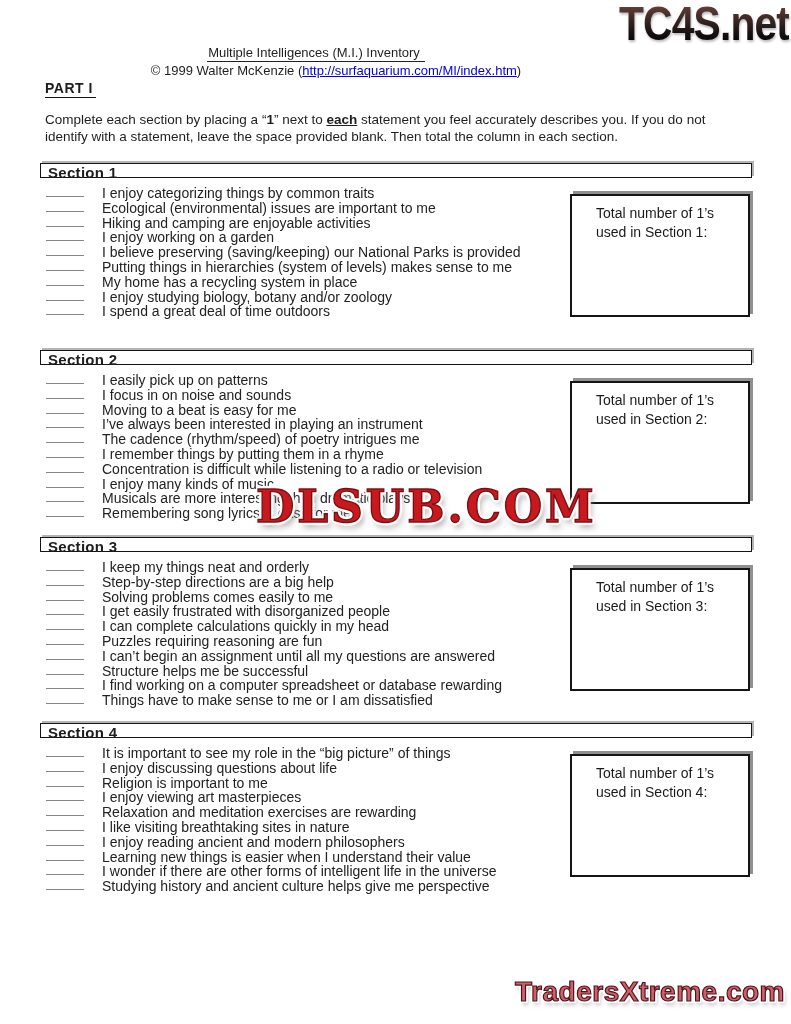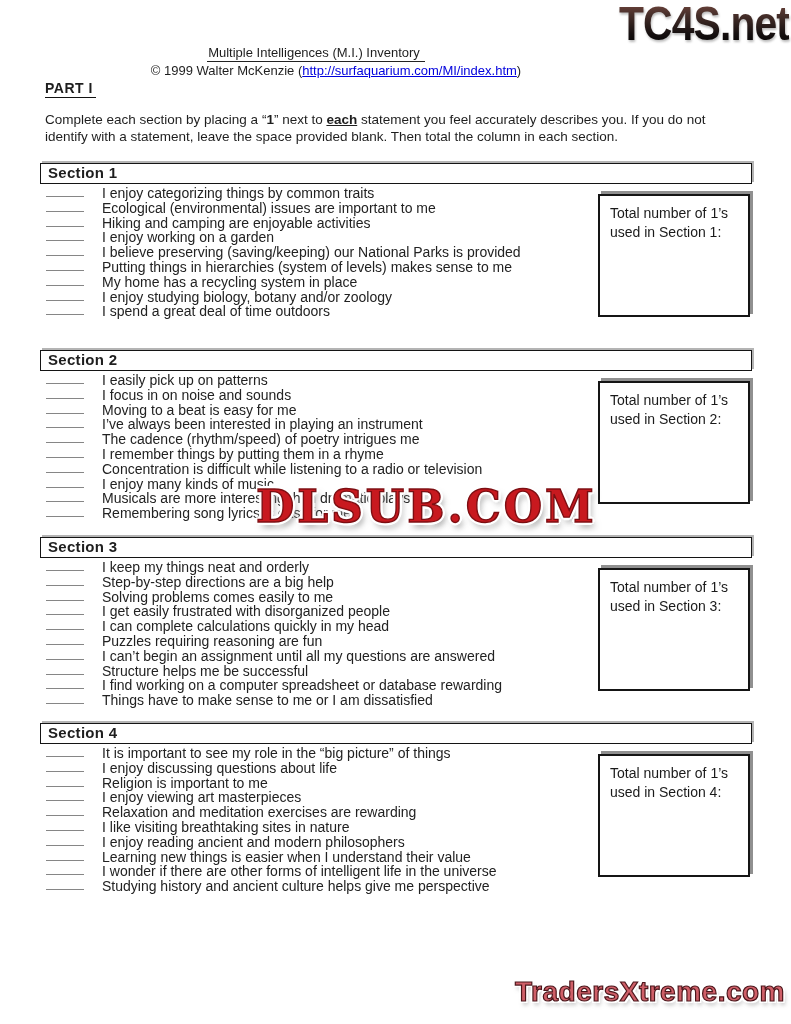--- a/index.html
+++ b/index.html
@@ -14,32 +14,32 @@
   .doc-copy-line{font-size:13px;line-height:17px;margin-top:1px;padding-left:40px;}
   .doc-copy-line a{color:#0000dd;text-decoration:underline;cursor:pointer;}
   .part-label{position:absolute;top:80px;left:45px;font-size:14px;font-weight:bold;letter-spacing:.5px;}
   .part-label span{border-bottom:1.5px solid #111;padding:0 3px 1px 0;display:inline-block;}
   .instructions{position:absolute;top:112px;left:45px;width:690px;font-size:13.5px;line-height:16.5px;}
   .instructions b{font-weight:bold;}
   .instructions b.u{text-decoration:underline;}
   
   .section{position:absolute;left:40px;width:712px;height:172px;}
   .section-header{
-    box-sizing:border-box;height:21px;border:1.5px solid #141414;background:#fff;
+    box-sizing:border-box;height:15px;border:1.5px solid #141414;background:#fff;
     box-shadow:2px -2px 0 #b4b4b4;padding-left:7px;
     font-size:15px;font-weight:bold;line-height:18px;letter-spacing:.3px;
   }
   .rows{position:absolute;top:22px;left:0;width:556px;}
   .row{position:relative;height:14.8px;}
   .blank{position:absolute;left:6px;top:11px;width:38px;border-top:1.3px solid #868686;cursor:text;}
   .stmt{position:absolute;left:62px;top:1px;font-size:14px;line-height:14px;white-space:nowrap;color:#222;}
   .total-box{
     position:absolute;right:2px;top:31px;width:128px;height:103px;
     border:2px solid #151515;background:#fff;box-shadow:3px -3px 0 #909090;
-    padding:8px 10px;font-size:14px;line-height:18.5px;color:#1a1a1a;
+    padding:8px 24px;font-size:14px;line-height:18.5px;color:#1a1a1a;
   }
   
   .wm-tc4s{
     position:absolute;top:0px;right:2px;z-index:6;
     font-size:48px;font-weight:bold;letter-spacing:-1px;line-height:48px;
     transform:scaleX(.85);transform-origin:top right;
     color:#201512;
     filter:drop-shadow(1px 2px 1px rgba(60,60,60,.35));
   }
   @supports (-webkit-background-clip:text){

